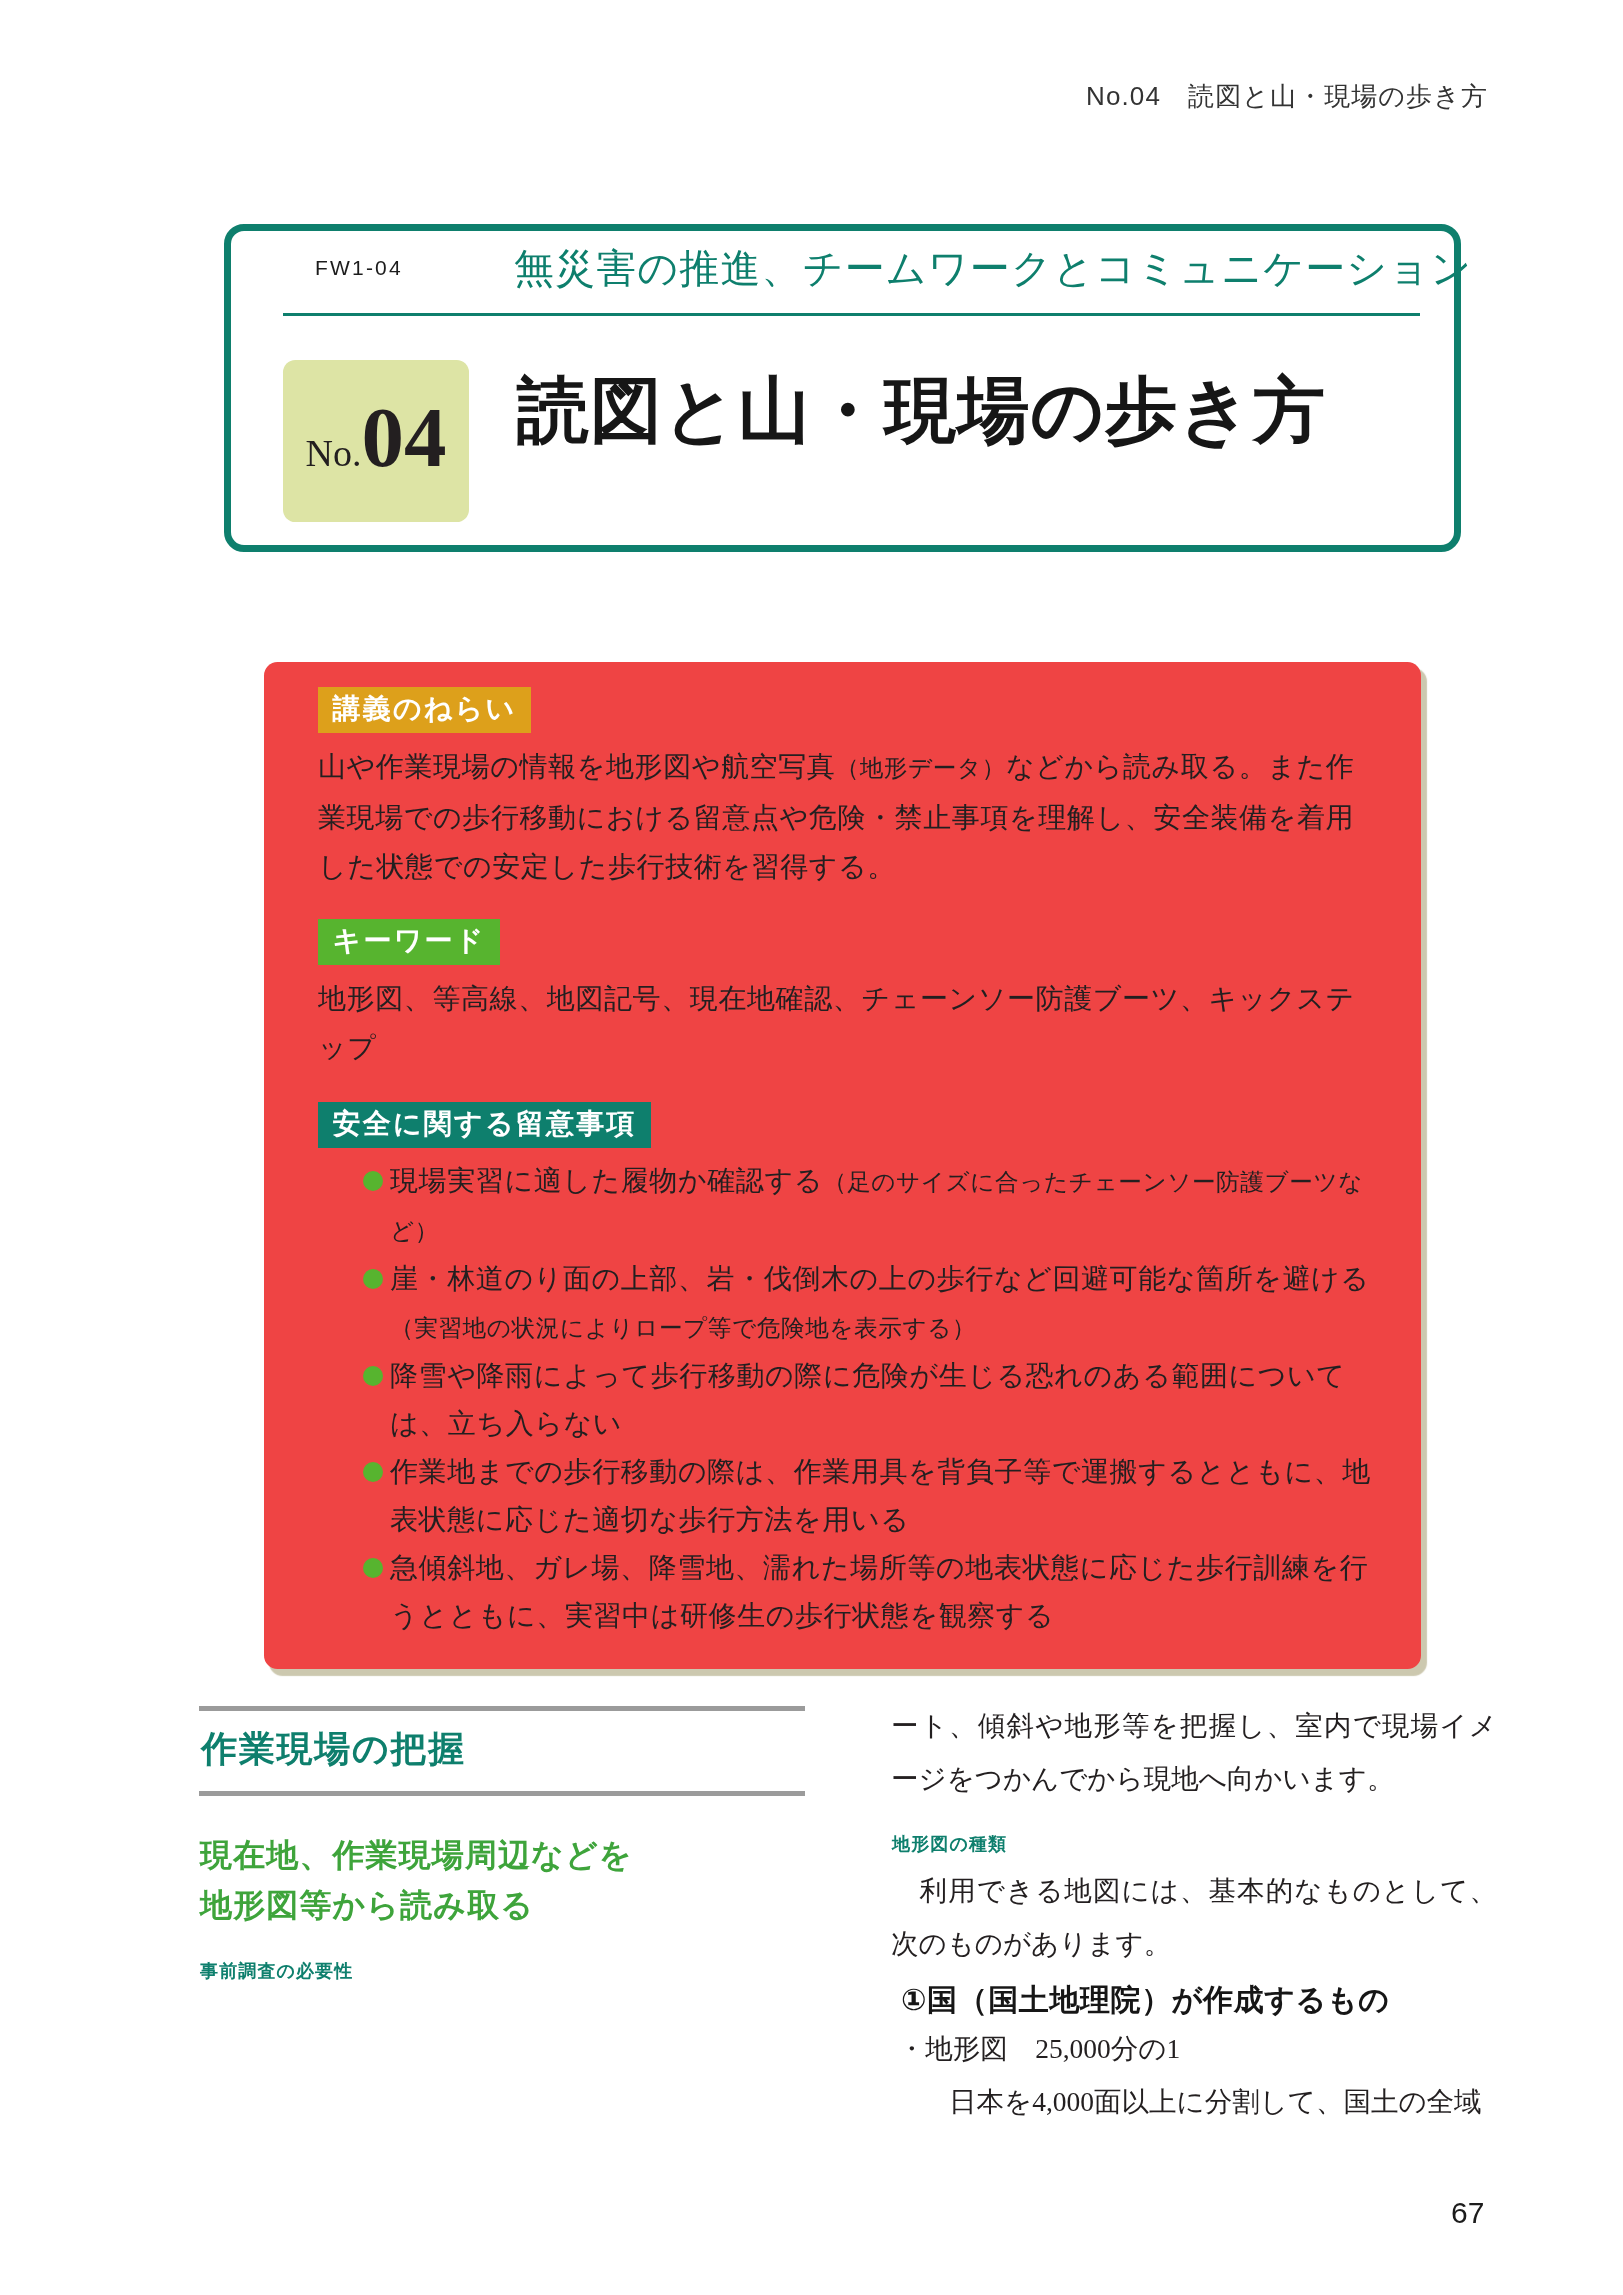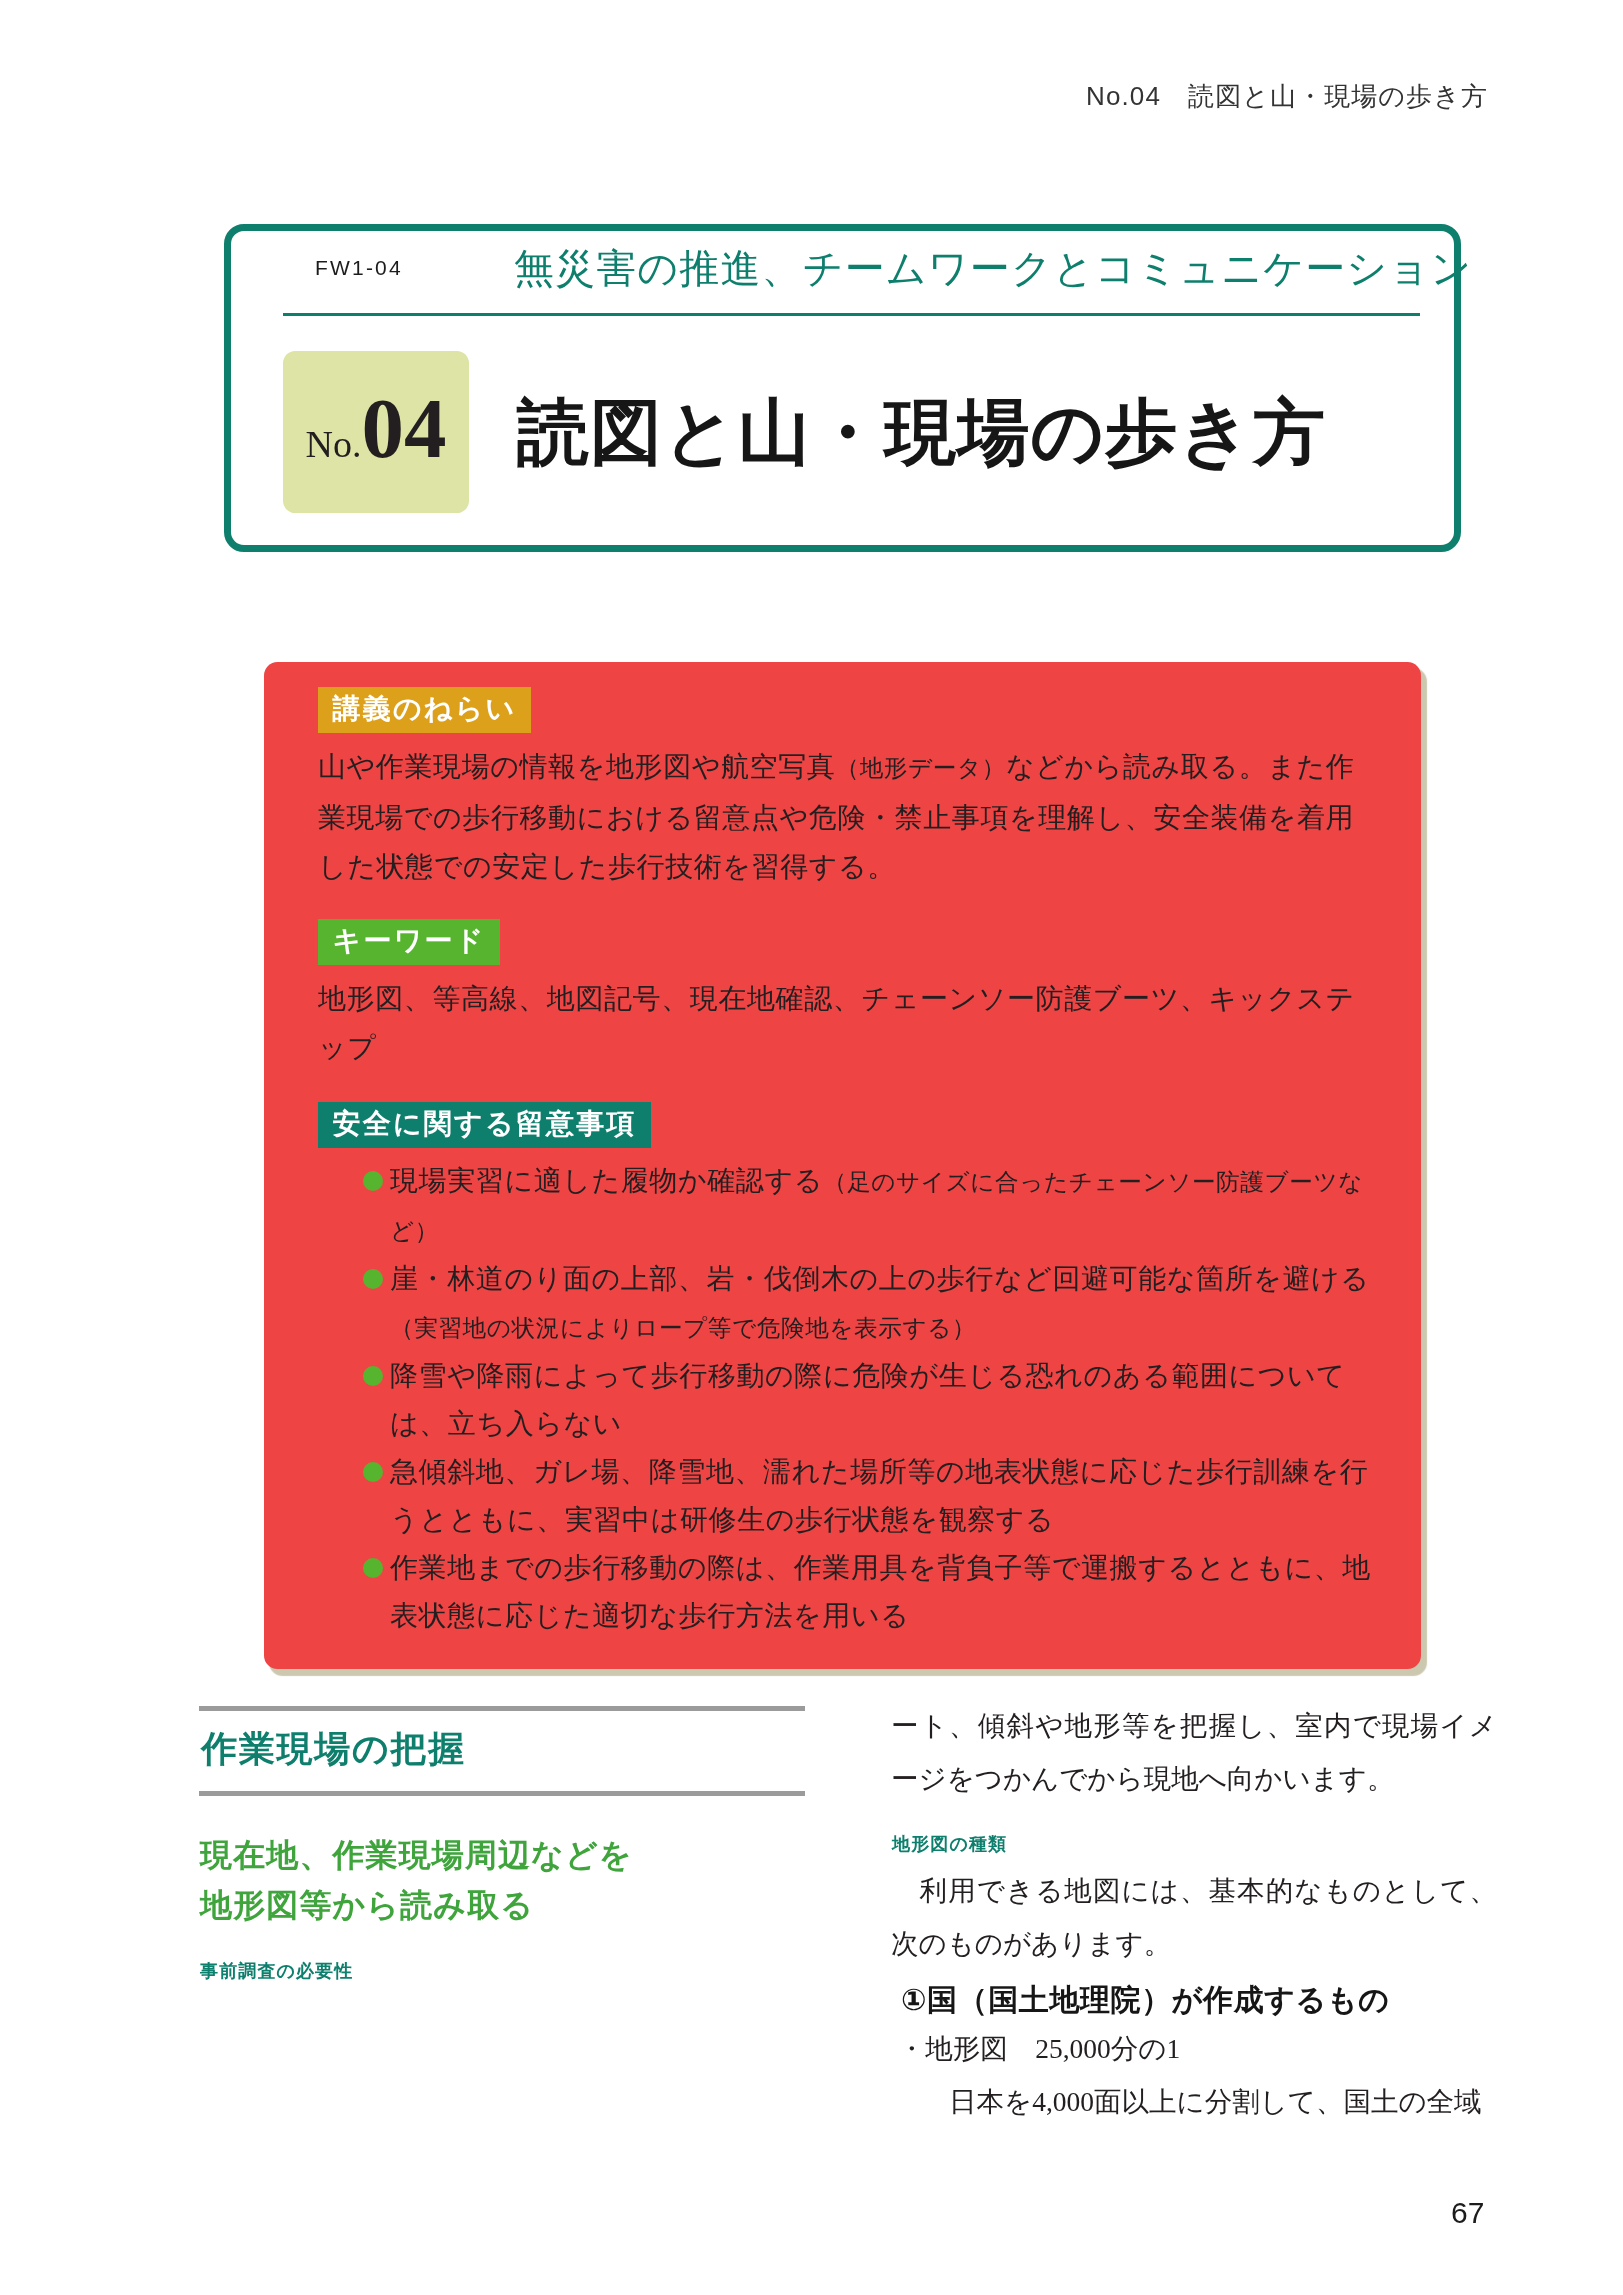--- a/index.html
+++ b/index.html
@@ -28,22 +28,22 @@
   .supertitle {
     position:absolute; left:283px; top:10px;
     font-size:40px; font-weight:normal; letter-spacing:1.1px; color:#0e7f6d;
     white-space:nowrap;
   }
   .box-divider {
     position:absolute; left:52px; top:82px; width:1137px; height:2.8px;
     background:#0e7f6d;
   }
   .title-row {
-    position:absolute; left:52px; top:119px; height:163px;
-    display:flex; align-items:center;
+    position:absolute; left:52px; top:129px; height:163px;
+    display:flex; 
   }
   .badge {
     width:186px; height:162px; background:#dde4a5; border-radius:12.3px;
     display:flex; align-items:baseline; justify-content:center;
     flex:0 0 auto; padding-top:35px; box-sizing:border-box;
   }
   .badge-no {
     font-family:"Liberation Serif","DejaVu Serif",serif;
     font-size:38px; color:#231f20;
   }
@@ -145,22 +145,22 @@
     <p class="panel-body"><span>山や作業現場の情報を地形図や航空写真</span><span class="small-paren">（地形データ）</span><span>などから読み取る。また作業現場での歩行移動における留意点や危険・禁止事項を理解し、安全装備を着用した状態での安定した歩行技術を習得する。</span></p>
 
     <div class="panel-label green">キーワード</div>
     <p class="panel-body">地形図、等高線、地図記号、現在地確認、チェーンソー防護ブーツ、キックステップ</p>
 
     <div class="panel-label teal">安全に関する留意事項</div>
     <ul class="safety-list">
         <li><span>現場実習に適した履物か確認する</span><span class="note">（足のサイズに合ったチェーンソー防護ブーツなど）</span></li>
         <li><span>崖・林道のり面の上部、岩・伐倒木の上の歩行など回避可能な箇所を避ける</span><span class="note">（実習地の状況によりロープ等で危険地を表示する）</span></li>
         <li><span>降雪や降雨によって歩行移動の際に危険が生じる恐れのある範囲については、立ち入らない</span></li>
+        <li><span>作業地までの歩行移動の際は、作業用具を背負子等で運搬するとともに、地表状態に応じた適切な歩行方法を用いる</span></li>
         <li><span>急傾斜地、ガレ場、降雪地、濡れた場所等の地表状態に応じた歩行訓練を行うとともに、実習中は研修生の歩行状態を観察する</span></li>
-        <li><span>作業地までの歩行移動の際は、作業用具を背負子等で運搬するとともに、地表状態に応じた適切な歩行方法を用いる</span></li>
       </ul>
   </div>
 
   <div class="col-left">
     <div class="rule"></div>
     <div class="section-title">作業現場の把握</div>
     <div class="rule"></div>
     <div class="green-sub">
       <div>現在地、作業現場周辺などを</div>
       <div>地形図等から読み取る</div>

